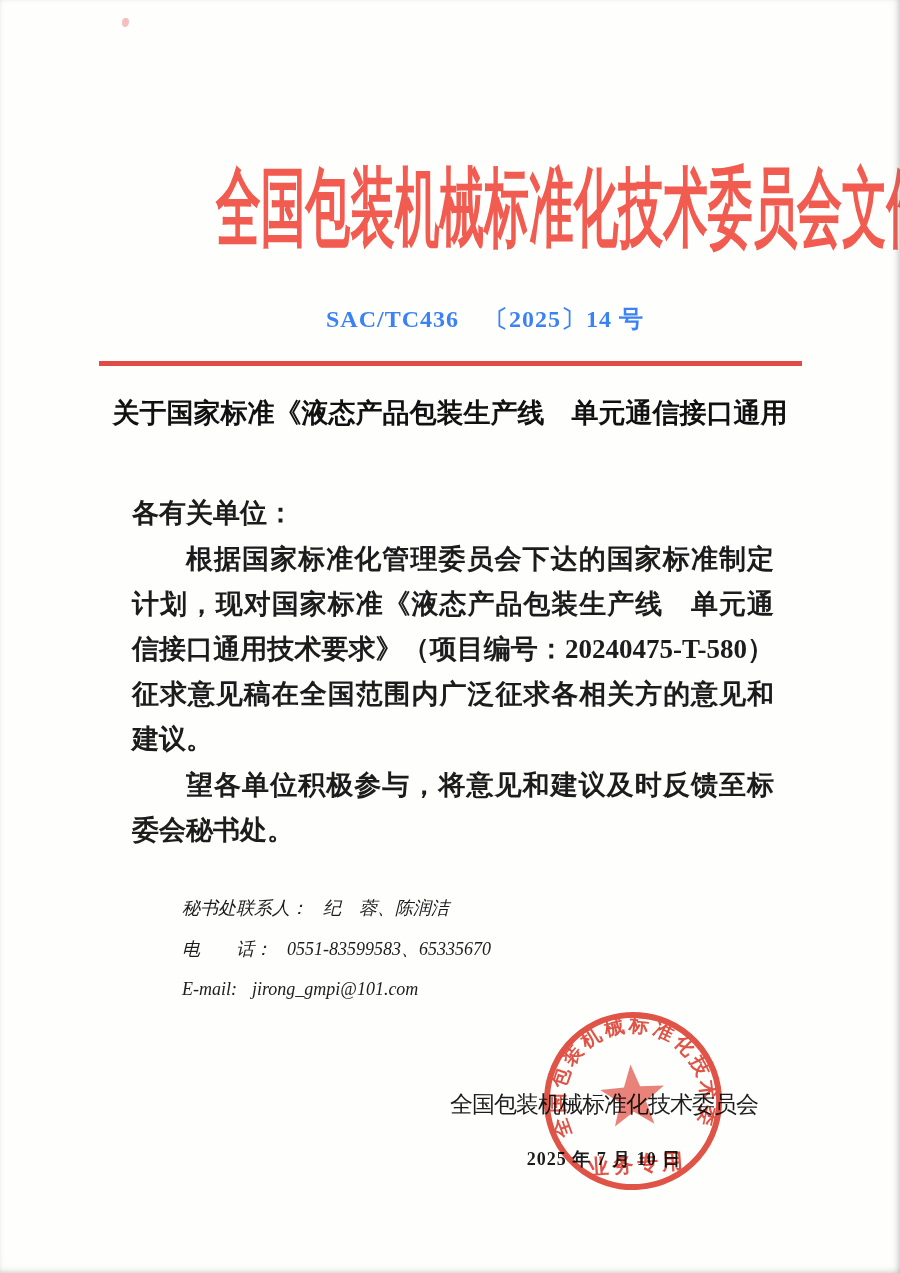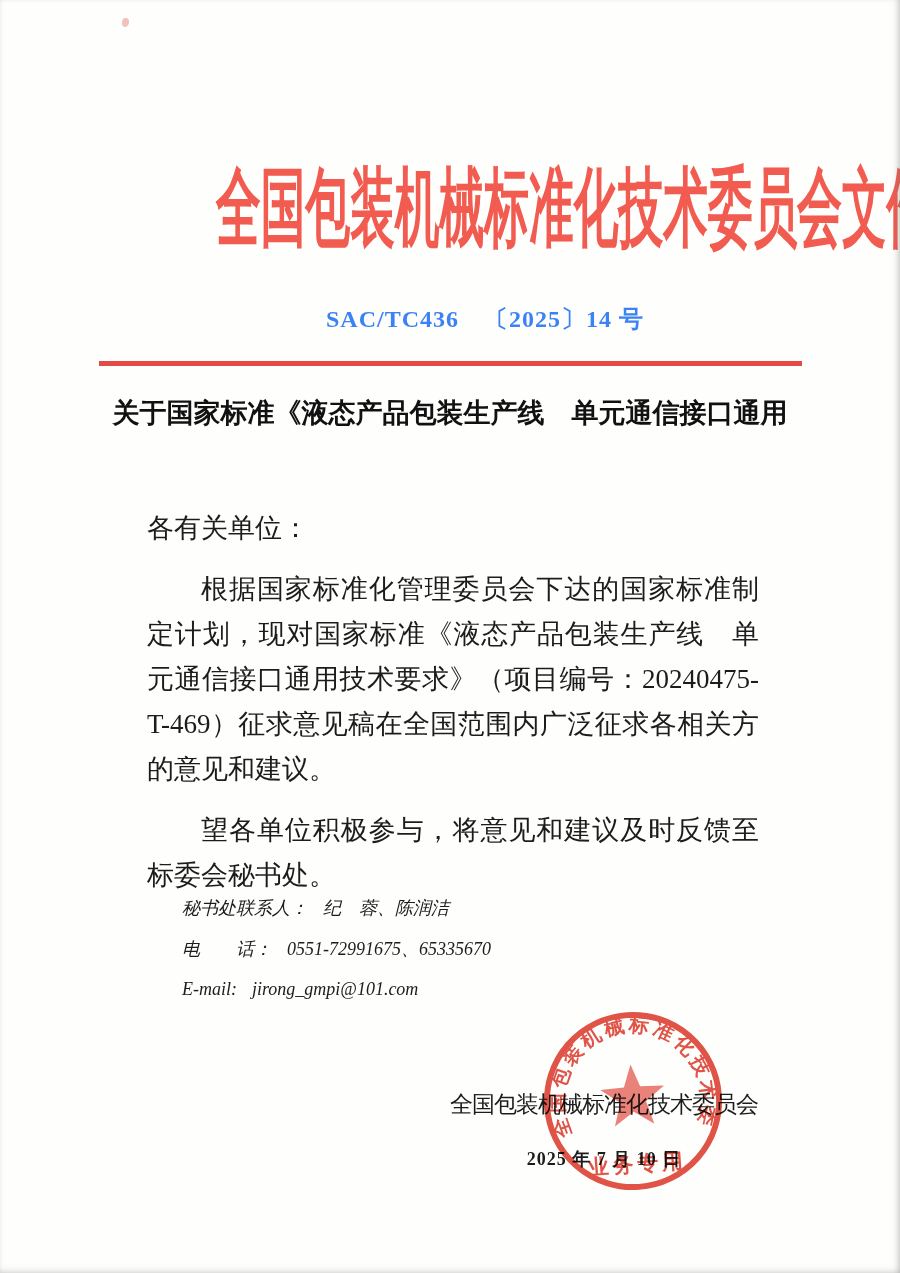--- a/index.html
+++ b/index.html
@@ -43,21 +43,21 @@
   }
   .doc-title{
     position:absolute;top:390px;left:0;width:100%;
     text-align:center;font-weight:bold;
     font-size:27px;line-height:47px;color:#111;
   }
   .body-text{
     position:absolute;top:490px;left:131px;width:644px;
     font-size:27px;line-height:45px;text-align:justify;
   }
-  .body-text p{margin:16px;}
+  .body-text p{margin:1px;font-weight:bold;}
   .body-text p.indent{text-indent:2em;}
   .contacts{
     position:absolute;top:888px;left:182px;
     font-size:18px;line-height:40.5px;white-space:nowrap;font-style:italic;
   }
   .contact-row .value{margin-left:15px;}
   .signature{
     position:absolute;top:1089px;left:446px;width:316px;
     text-align:center;
   }
@@ -81,30 +81,30 @@
   <div class="doc-number">SAC/TC436　〔2025〕14 号</div>
 
   <div class="red-rule"></div>
 
   <div class="doc-title">
     <div>关于国家标准《液态产品包装生产线　单元通信接口通用</div>
   </div>
 
   <div class="body-text">
     <p>各有关单位：</p>
-    <p class="indent">根据国家标准化管理委员会下达的国家标准制定计划，现对国家标准《液态产品包装生产线　单元通信接口通用技术要求》（项目编号：20240475-T-469）征求意见稿在全国范围内广泛征求各相关方的意见和建议。</p>
+    <p class="indent">根据国家标准化管理委员会下达的国家标准制定计划，现对国家标准《液态产品包装生产线　单元通信接口通用技术要求》（项目编号：20240475-T-580）征求意见稿在全国范围内广泛征求各相关方的意见和建议。</p>
     <p class="indent">望各单位积极参与，将意见和建议及时反馈至标委会秘书处。</p>
   </div>
 
   <div class="contacts">
     <div class="contact-row">
       <span class="label">秘书处联系人：</span><span class="value">纪　蓉、陈润洁</span>
     </div>
     <div class="contact-row">
-      <span class="label">电　　话：</span><span class="value">0551-72991675、65335670</span>
+      <span class="label">电　　话：</span><span class="value">0551-83599583、65335670</span>
     </div>
     <div class="contact-row">
       <span class="label">E-mail:</span><span class="value">jirong_gmpi@101.com</span>
     </div>
   </div>
 
   <div class="signature">
     <div class="sig-org">全国包装机械标准化技术委员会</div>
     <div class="sig-date">2025 年 7 月 10 日</div>
   </div>

